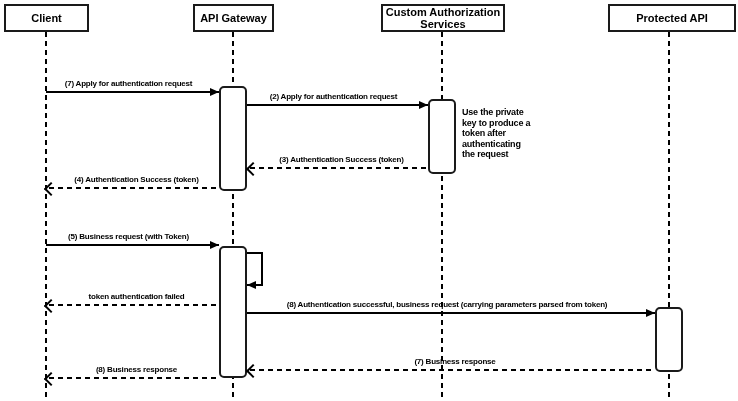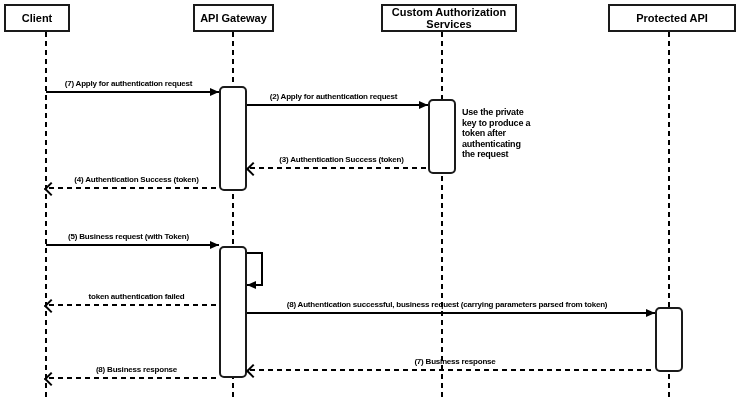--- a/index.html
+++ b/index.html
@@ -43,27 +43,27 @@
 </head>
 <body>
 
 <div class="canvas">
 
   <div class="lifeline" style="left:45px;"></div>
   <div class="lifeline" style="left:232px;"></div>
   <div class="lifeline" style="left:441px;"></div>
   <div class="lifeline" style="left:668px;"></div>
 
-  <div class="actor" style="left:4px;width:66px;align-items:center;">
+  <div class="actor" style="left:4px;width:85px;align-items:center;">
       <span>Client</span>
     </div>
   <div class="actor" style="left:193px;width:81px;">
       <span>API Gateway</span>
     </div>
-  <div class="actor" style="left:381px;width:136px;">
+  <div class="actor" style="left:381px;width:124px;">
       <span>Custom Authorization Services</span>
     </div>
   <div class="actor" style="left:608px;width:128px;">
       <span>Protected API</span>
     </div>
 
   <div class="activation" style="left:219px;top:86px;height:105px;"></div>
   <div class="activation" style="left:428px;top:99px;height:75px;"></div>
   <div class="activation" style="left:219px;top:246px;height:132px;"></div>
   <div class="activation" style="left:655px;top:307px;height:65px;"></div>

